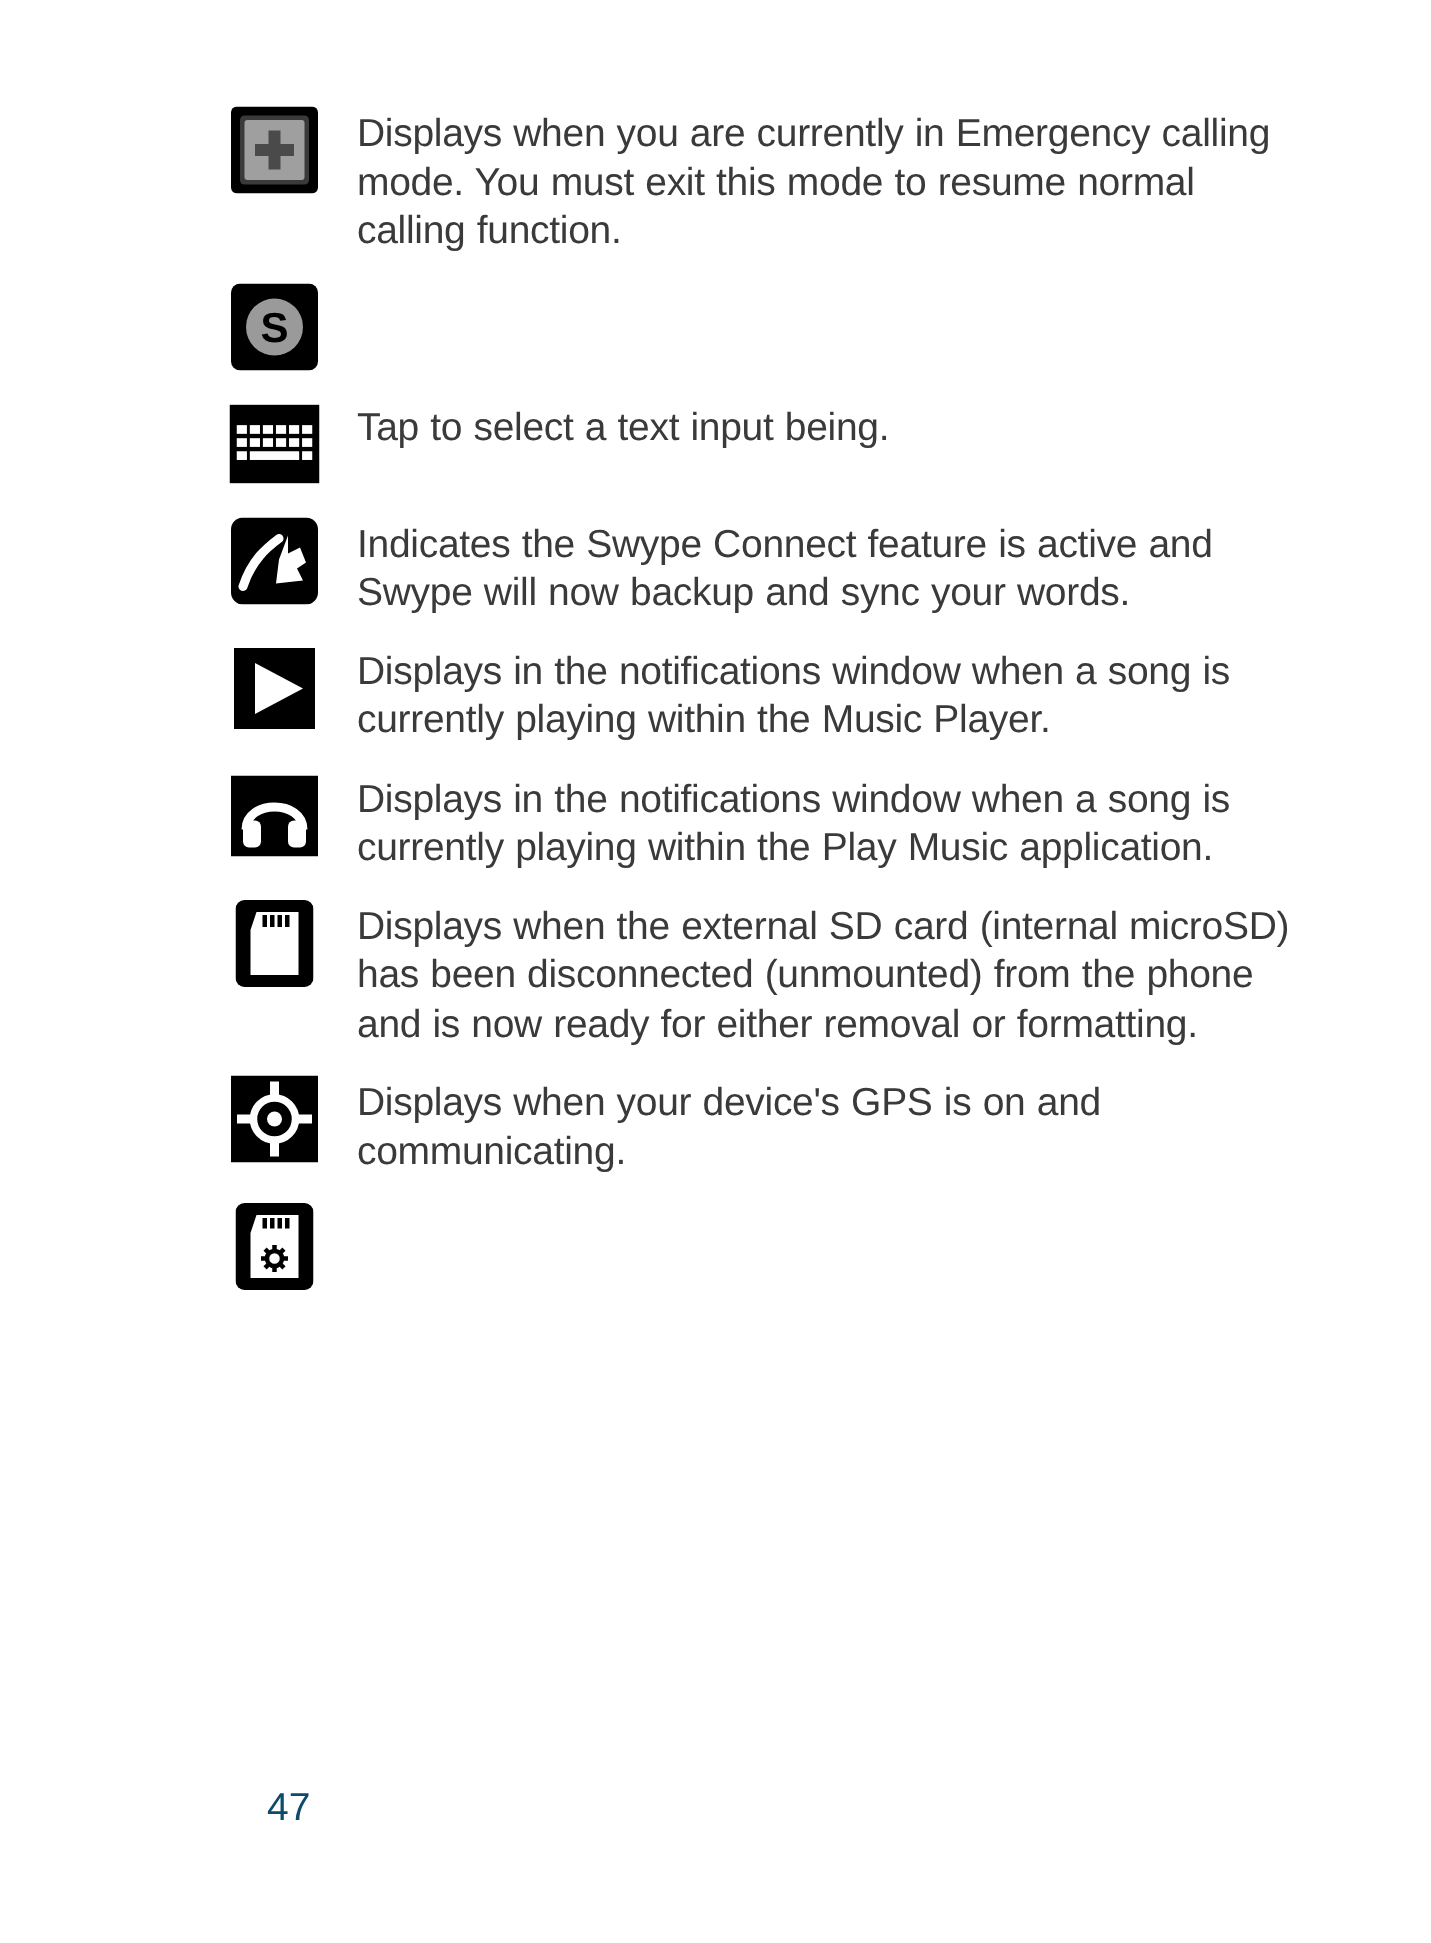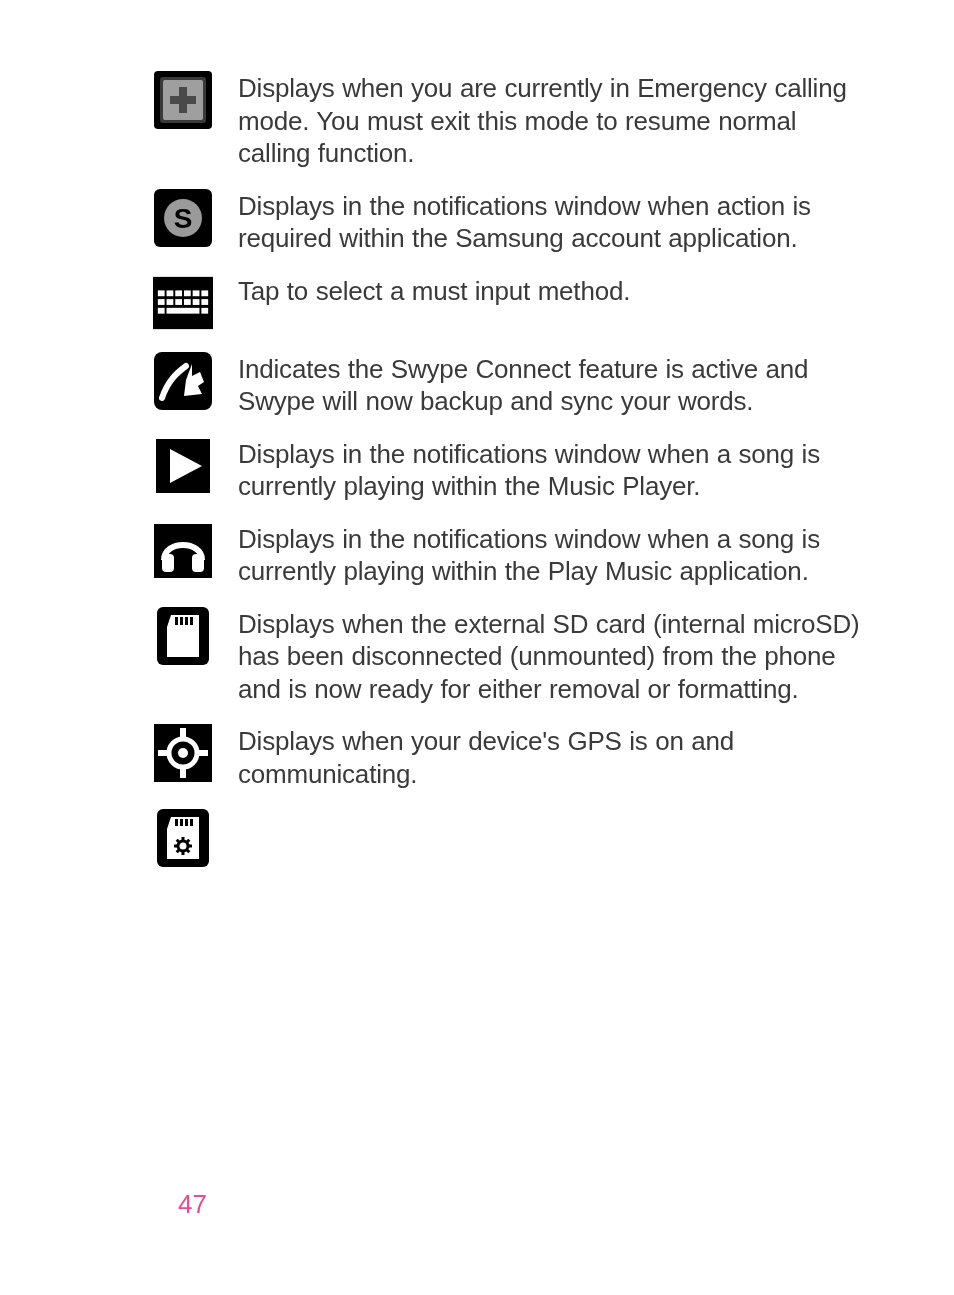--- a/index.html
+++ b/index.html
@@ -41,21 +41,21 @@
     line-height: 1.25;
     letter-spacing: -0.2px;
     word-spacing: 0.5px;
     padding-top: 2px;
   }
   .page-number {
     position: absolute;
     bottom: 75px;
     left: 150px;
     font-size: 26px;
-    color: #ec4899;
+    color: #0c4a6e;
   }
   svg { display:block; }
 </style>
 </head>
 <body>
 
 <div class="page">
 
   <div class="row">
     <div class="icon-cell">
@@ -75,21 +75,20 @@
   <div class="row">
     <div class="icon-cell">
       <div class="icon-box">
         <svg width="58" height="58" viewBox="0 0 58 58">
           <rect x="0" y="0" width="58" height="58" rx="6" fill="#000"></rect>
           <ellipse cx="29" cy="29" rx="19" ry="19" fill="#9a9a9a"></ellipse>
           <text x="29" y="39" text-anchor="middle" font-family="Arial" font-weight="bold" font-size="28" fill="#000">S</text>
         </svg>
       </div>
     </div>
-    <div class="desc">Displays in the notifications window when action is required within the Samsung account application.</div>
   </div>
 
 
   <div class="row">
     <div class="icon-cell">
       <div class="icon-box">
         <svg width="62" height="54" viewBox="0 0 62 54">
           <rect x="0" y="0" width="62" height="54" fill="#000"></rect>
           <g fill="#fff">
             <rect x="5" y="14" width="7" height="6"></rect>
@@ -104,21 +103,21 @@
               <rect x="32" y="23" width="7" height="6"></rect>
               <rect x="41" y="23" width="7" height="6"></rect>
               <rect x="50" y="23" width="7" height="6"></rect>
             <rect x="5" y="32" width="7" height="6"></rect>
               <rect x="14" y="32" width="34" height="6"></rect>
               <rect x="50" y="32" width="7" height="6"></rect>
           </g>
         </svg>
       </div>
     </div>
-    <div class="desc">Tap to select a must input method.</div>
+    <div class="desc">Tap to select a text input being.</div>
   </div>
 
   <div class="row">
     <div class="icon-cell">
       <div class="icon-box">
         <svg width="58" height="58" viewBox="0 0 58 58">
           <rect x="0" y="0" width="58" height="58" rx="8" fill="#000"></rect>
           <path d="M8 46 C 14 28, 24 20, 32 14" stroke="#fff" stroke-width="6" fill="none" stroke-linecap="round"></path>
           <path d="M38 12 L38 24 L46 20 L50 30 L44 34 L48 42 L30 44 L32 28 Z" fill="#fff"></path>
         </svg>

